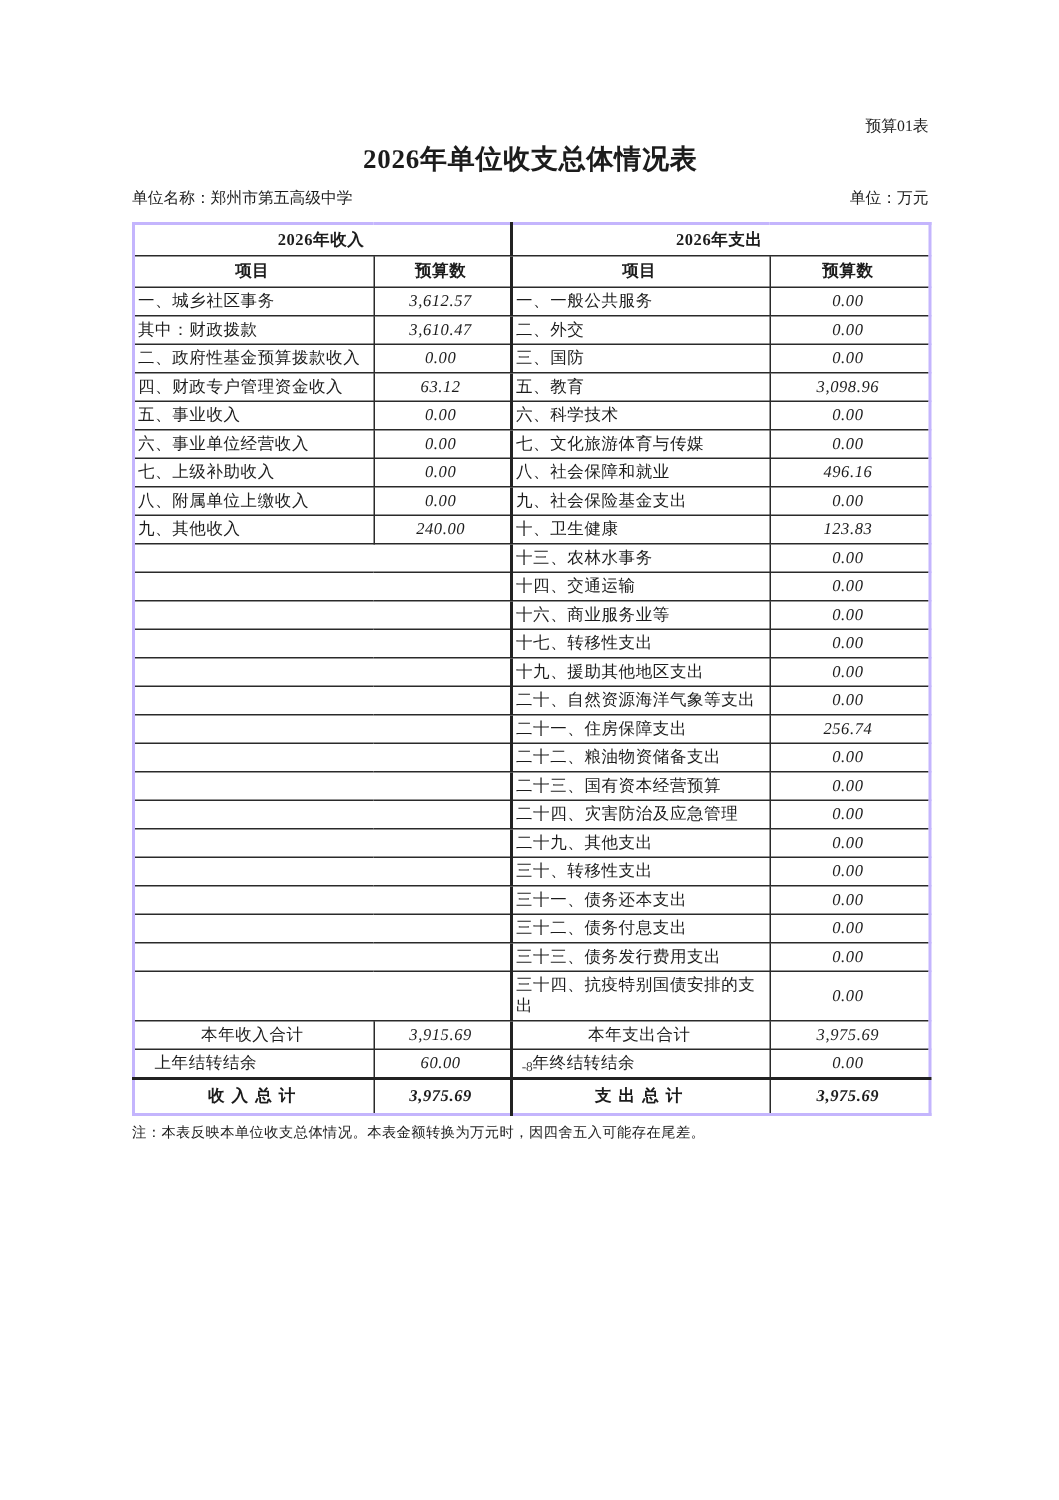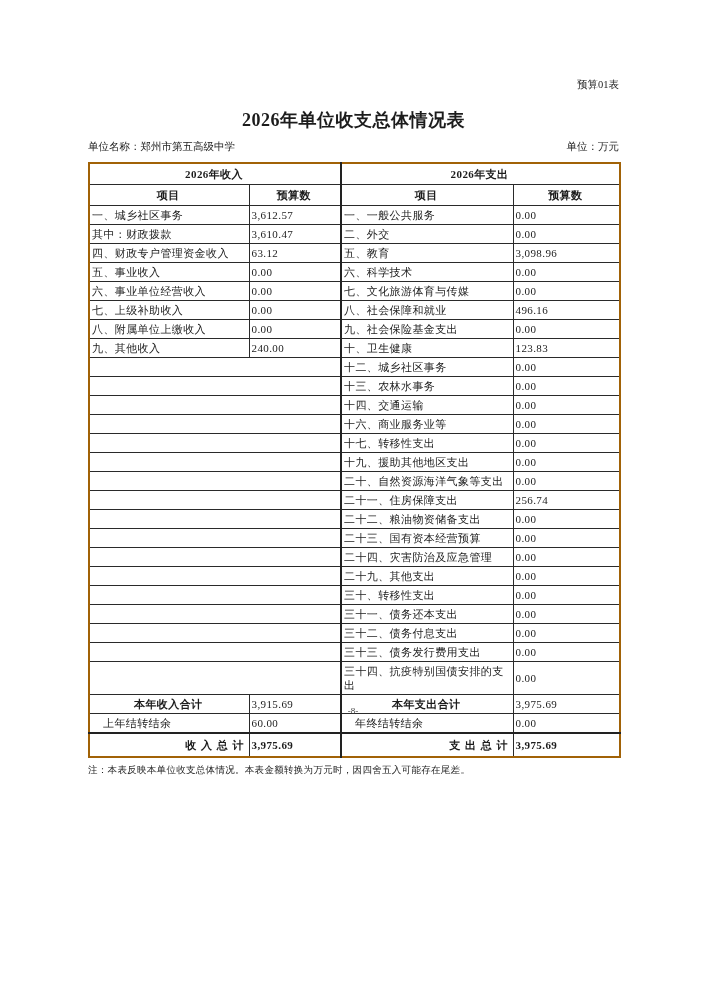--- a/index.html
+++ b/index.html
@@ -16,67 +16,67 @@
     box-sizing:border-box;
     padding:78px 87px 16px 88px;
   }
   .form-label {
     text-align:right;
     font-size:10.5px;
     line-height:13px;
     margin-bottom:4px;
   }
   .title {
-    margin:18px 0 9px 0;
+    margin:4px 0 9px 0;
     text-align:center;
     font-size:18px;
     font-weight:bold;
     letter-spacing:0.5px;
     line-height:22px;
   }
   .meta-row {
     display:flex;
     justify-content:space-between;
     font-size:10.5px;
     line-height:14px;
     margin-bottom:8px;
   }
   table.budget {
     width:531px;
     border-collapse:collapse;
     table-layout:fixed;
-    border:2px solid #a16207;
+    border:2px solid #c4b5fd;
   }
   table.budget th, table.budget td {
     border:1px solid #2a2a2a;
     font-size:11px;
     letter-spacing:0.4px;
     line-height:14px;
     padding:2px 4px 2px 2px;
     word-break:break-all;
     vertical-align:middle;
     box-sizing:border-box;
   }
   table.budget th {
     font-weight:bold;
     text-align:center;
     padding-top:3px; padding-bottom:3px;
   }
   td.item { text-align:left; }
-  td.num  { text-align:left; padding-right:2px; letter-spacing:0; }
+  td.num  { text-align:center; padding-right:2px; letter-spacing:0;font-style:italic; }
   .mid { border-left:2px solid #222 !important; }
   td.empty { background:#ffffff; }
-  tr.center td.item { text-align:center;font-weight:bold; }
+  tr.center td.item { text-align:center; }
   tr.indent td.item { padding-left:13px; }
   tr.grand td {
     font-weight:bold;
     border-top:2px solid #222;
     padding-top:4px; padding-bottom:4px;
   }
-  tr.grand td.item { text-align:right; letter-spacing:1px; }
+  tr.grand td.item { text-align:center; letter-spacing:1px; }
   .note {
     font-size:9.5px;
     line-height:13px;
     margin-top:6px;
     letter-spacing:0.3px;
   }
   .page-number {
     position:absolute;
     bottom:12px; left:0; right:0;
     text-align:center;
@@ -124,20 +124,26 @@
           <td class="item mid">一、一般公共服务</td>
           <td class="num">0.00</td>
         </tr>
         <tr>
           <td class="item">其中：财政拨款</td>
           <td class="num">3,610.47</td>
           <td class="item mid">二、外交</td>
           <td class="num">0.00</td>
         </tr>
         <tr>
+          <td class="item">二、政府性基金预算拨款收入</td>
+          <td class="num">0.00</td>
+          <td class="item mid">三、国防</td>
+          <td class="num">0.00</td>
+        </tr>
+        <tr>
           <td class="item">四、财政专户管理资金收入</td>
           <td class="num">63.12</td>
           <td class="item mid">五、教育</td>
           <td class="num">3,098.96</td>
         </tr>
         <tr>
           <td class="item">五、事业收入</td>
           <td class="num">0.00</td>
           <td class="item mid">六、科学技术</td>
           <td class="num">0.00</td>
@@ -158,25 +164,20 @@
           <td class="item">八、附属单位上缴收入</td>
           <td class="num">0.00</td>
           <td class="item mid">九、社会保险基金支出</td>
           <td class="num">0.00</td>
         </tr>
         <tr>
           <td class="item">九、其他收入</td>
           <td class="num">240.00</td>
           <td class="item mid">十、卫生健康</td>
           <td class="num">123.83</td>
-        </tr>
-        <tr>
-          <td class="item empty" colspan="2"></td>
-          <td class="item mid">十二、城乡社区事务</td>
-          <td class="num">0.00</td>
         </tr>
         <tr>
           <td class="item empty" colspan="2"></td>
           <td class="item mid">十三、农林水事务</td>
           <td class="num">0.00</td>
         </tr>
         <tr>
           <td class="item empty" colspan="2"></td>
           <td class="item mid">十四、交通运输</td>
           <td class="num">0.00</td>

